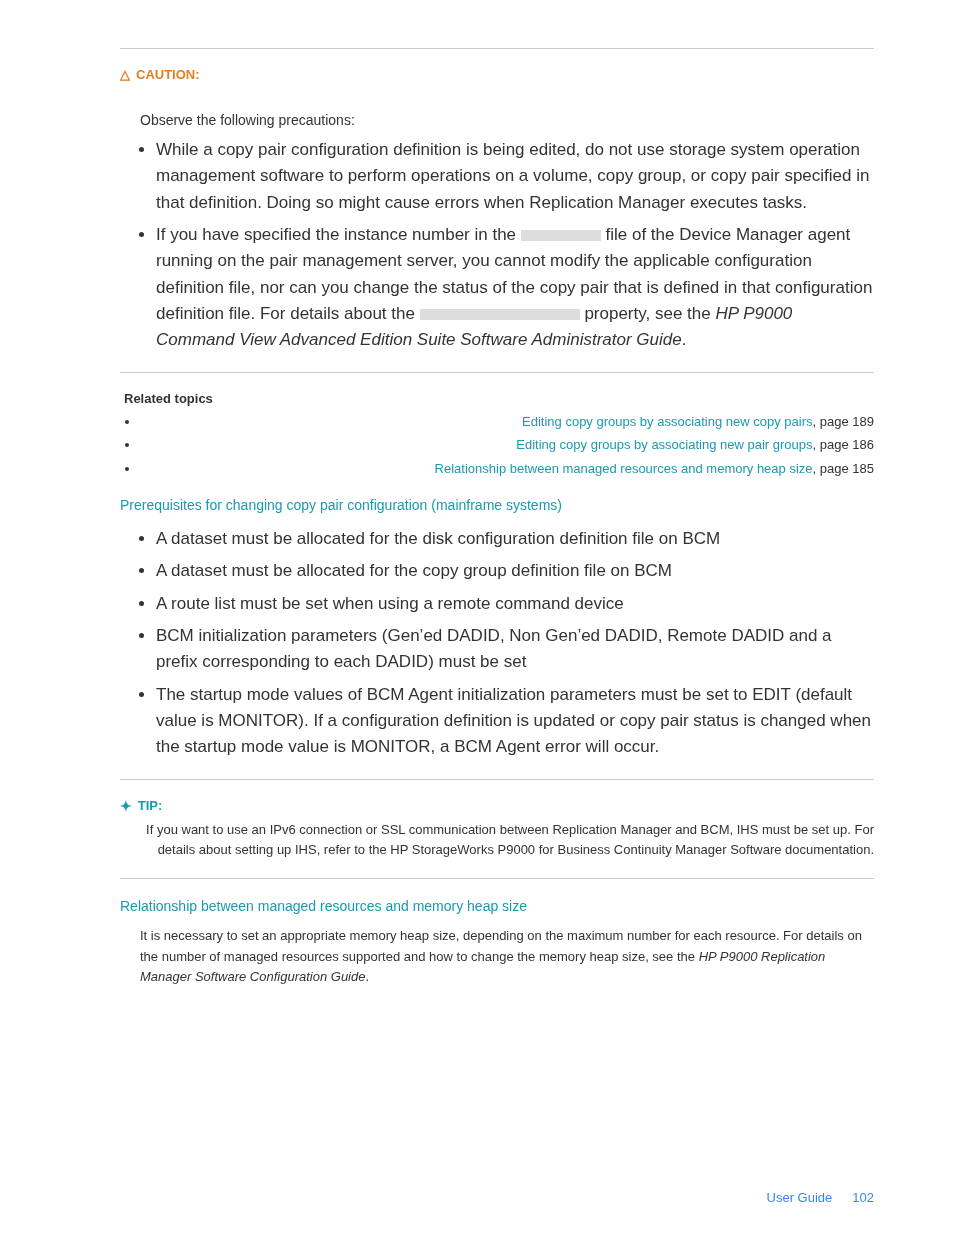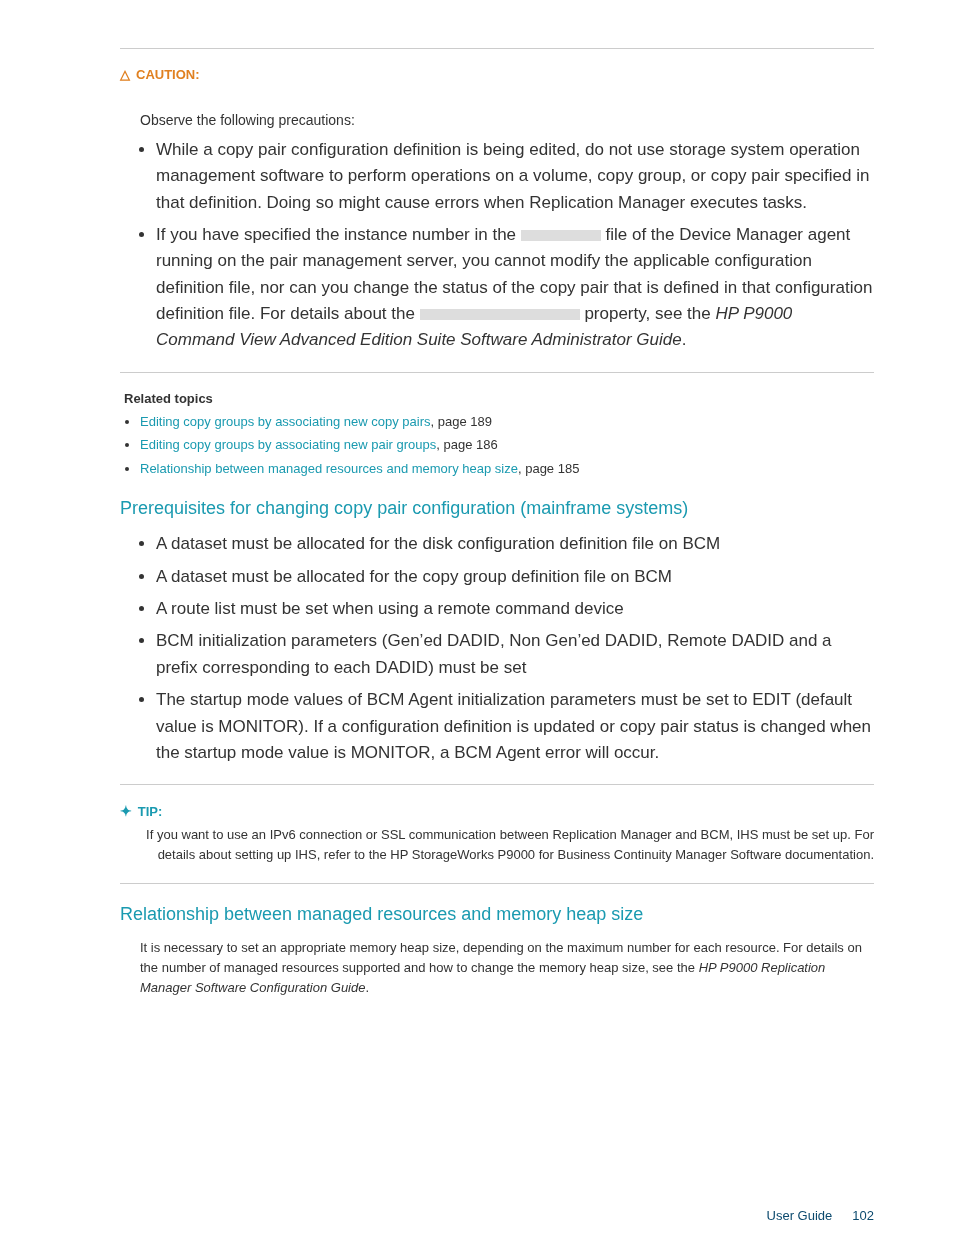--- a/index.html
+++ b/index.html
@@ -61,28 +61,29 @@
       margin-bottom: 6px;
     }
     .related-topics ul {
       margin-left: 16px;
     }
     .related-topics ul li {
       list-style: disc;
       margin-bottom: 4px;
       font-size: 13px;
       line-height: 1.5;
+      text-align: right;
     }
     a.topic-link {
       color: #1a9ab0;
       text-decoration: none;
     }
     .section-heading {
       color: #1a9ab0;
-      font-size: 18px;
+      font-size: 14px;
       font-weight: normal;
       margin: 18px 0 10px 0;
       line-height: 1.4;
     }
     .section-body {
       margin-left: 20px;
       font-size: 13px;
       line-height: 1.55;
       margin-bottom: 8px;
     }
@@ -102,24 +103,24 @@
       font-size: 14px;
     }
     .tip-text {
       margin-left: 20px;
       font-size: 13px;
       line-height: 1.55;
       text-align: right;
     }
     .page-footer {
       position: absolute;
-      bottom: 12px;
+      bottom: 30px;
       right: 80px;
       font-size: 13px;
-      color: #0c4a6e;
+      color: #3b82f6;
       display: flex;
       gap: 20px;
     }
     .italic { font-style: italic; }
     .inline-redact-sm {
       display: inline-block;
       width: 80px;
       height: 11px;
       background: #ddd;
       vertical-align: middle;

